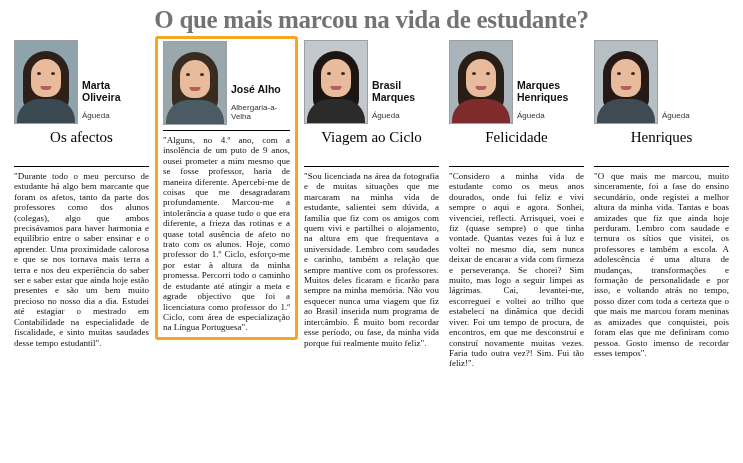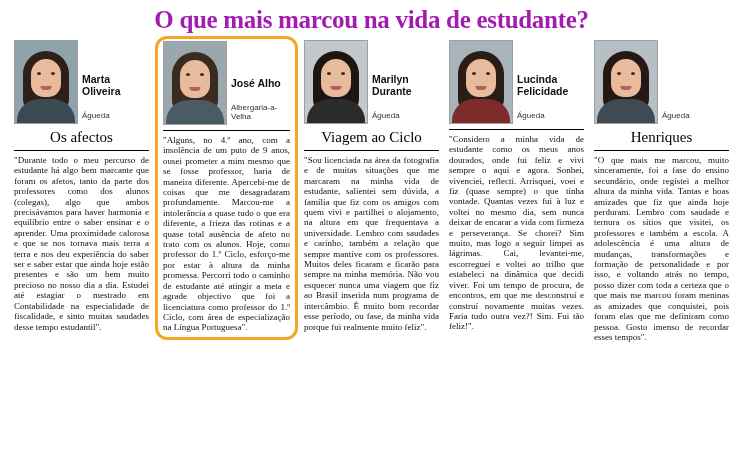--- a/index.html
+++ b/index.html
@@ -22,37 +22,37 @@
     padding: 0 10px;
   }
   .headline {
     text-align: center;
     font-family: "Liberation Serif", serif;
     font-weight: bold;
     font-size: 25px;
     letter-spacing: -0.3px;
     padding-top: 6px;
     padding-bottom: 6px;
-    color: #a21caf;
+    color: #737373;
   }
   .columns {
     display: flex;
     align-items: flex-start;
     justify-content: space-between;
     gap: 0px;
   }
   .col {
     width: 143px;
     box-sizing: border-box;
     padding: 0 4px;
     position: relative;
   }
   .col.highlight {
     border: 3px solid #f5a623;
-    border-radius: 12px;
+    border-radius: 3px;
     padding: 2px 5px 4px 5px;
     margin-top: -4px;
   }
   .photo-row {
     display: flex;
     flex-direction: row;
     align-items: flex-start;
     height: 84px;
     margin-bottom: 5px;
   }
@@ -129,28 +129,28 @@
     font-weight: bold;
     font-size: 10.5px;
     line-height: 11.5px;
     color: #111;
   }
   .cap-place {
     font-family: "Liberation Sans", sans-serif;
     font-size: 8px;
     line-height: 9px;
     color: #333;
-    margin-top: 14px;
+    margin-top: 8px;
   }
   .col-title {
     font-family: "Liberation Serif", serif;
     font-size: 15px;
     line-height: 17px;
     text-align: center;
-    margin: 2px 0 4px 0;
+    margin: 2px 0 20px 0;
     color: #000;
   }
   .rule {
     border-top: 1px solid #000;
     margin: 0 0 4px 0;
   }
   .body-text {
     font-family: "Liberation Serif", serif;
     font-size: 9px;
     line-height: 10.4px;
@@ -214,45 +214,46 @@
         <div class="photo">
           <div class="bg" style="background:#c2c8cb"></div>
           <div class="hair" style="background:#1d1512"></div>
           <div class="face"></div>
           <div class="eye l"></div>
           <div class="eye r"></div>
           <div class="mouth"></div>
           <div class="body" style="background:#2b2b2b"></div>
         </div>
         <div class="caption">
-          <div class="cap-name">Marilyn Durante</div>
+          <div class="cap-name">Brasil Marques</div>
           <div class="cap-place">Águeda</div>
         </div>
       </div>
       <div class="col-title">Viagem ao Ciclo</div>
       <div class="rule"></div>
       <div class="body-text">"Sou licenciada na área da fotografia e de muitas situações que me marcaram na minha vida de estudante, salientei sem dúvida, a família que fiz com os amigos com quem vivi e partilhei o alojamento, na altura em que frequentava a universidade. Lembro com saudades e carinho, também a relação que sempre mantive com os professores. Muitos deles ficaram e ficarão para sempre na minha memória. Não vou esquecer nunca uma viagem que fiz ao Brasil inserida num programa de intercâmbio. É muito bom recordar esse período, ou fase, da minha vida porque fui realmente muito feliz".</div>
     </div>
 
     <div class="col">
       <div class="photo-row">
         <div class="photo">
           <div class="bg" style="background:#a8b4b9"></div>
           <div class="hair" style="background:#2a1d16"></div>
           <div class="face"></div>
           <div class="eye l"></div>
           <div class="eye r"></div>
           <div class="mouth"></div>
           <div class="body" style="background:#7d2b2b"></div>
         </div>
         <div class="caption">
-          <div class="cap-name">Lucinda Felicidade</div>
-          <div class="cap-place">Águeda</div>
-        </div>
-      </div>
+          <div class="cap-name">Marques Henriques</div>
+          <div class="cap-place">Águeda</div>
+        </div>
+      </div>
+      <div class="col-title">Felicidade</div>
       <div class="rule"></div>
       <div class="body-text">"Considero a minha vida de estudante como os meus anos dourados, onde fui feliz e vivi sempre o aqui e agora. Sonhei, vivenciei, reflecti. Arrisquei, voei e fiz (quase sempre) o que tinha vontade. Quantas vezes fui à luz e voltei no mesmo dia, sem nunca deixar de encarar a vida com firmeza e perseverança. Se chorei? Sim muito, mas logo a seguir limpei as lágrimas. Cai, levantei-me, escorreguei e voltei ao trilho que estabeleci na dinâmica que decidi viver. Foi um tempo de procura, de encontros, em que me desconstruí e construí novamente muitas vezes. Faria tudo outra vez?! Sim. Fui tão feliz!".</div>
     </div>
 
     <div class="col">
       <div class="photo-row">
         <div class="photo">
           <div class="bg" style="background:#b6bfc4"></div>
           <div class="hair" style="background:#241914"></div>
           <div class="face"></div>

